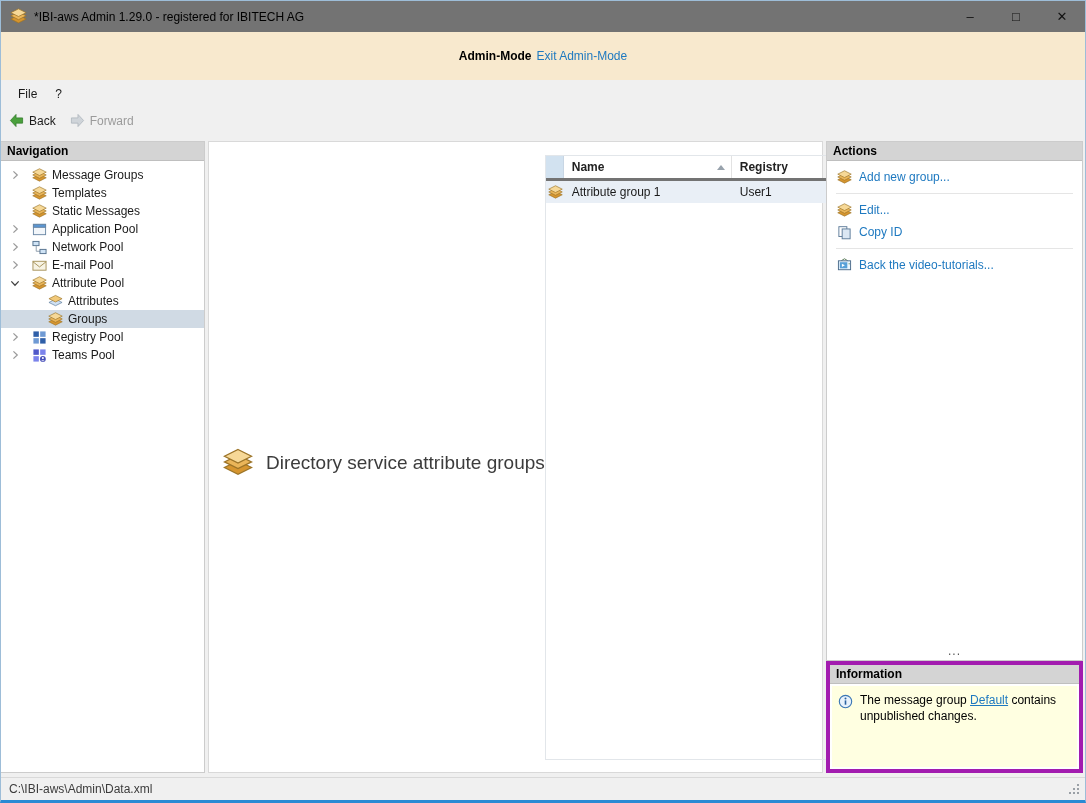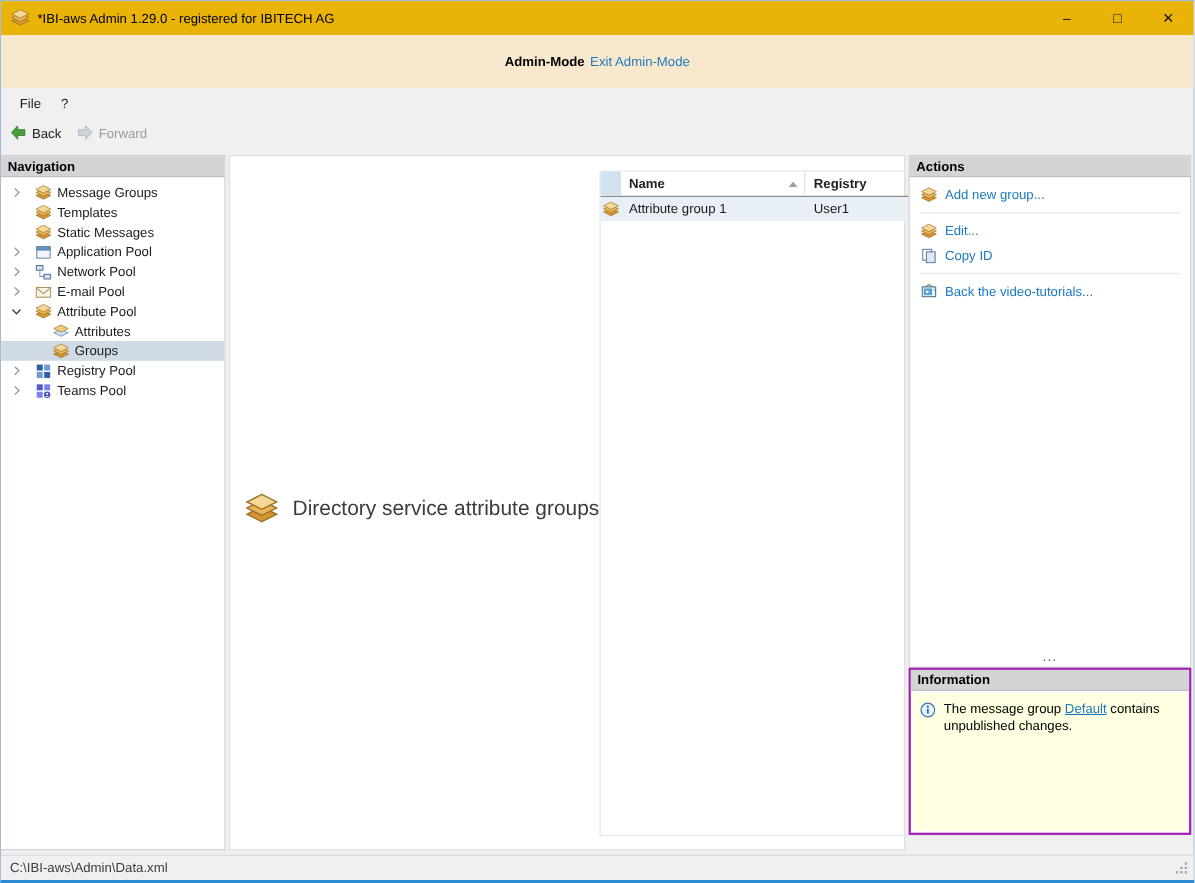--- a/index.html
+++ b/index.html
@@ -1,19 +1,19 @@
 <!DOCTYPE html>
 <html><head>
 <meta charset="utf-8">
 <style>
   *{box-sizing:border-box;margin:0;padding:0}
   html,body{width:1086px;height:803px}
   body{font-family:"Liberation Sans",sans-serif;font-size:12px;color:#1a1a1a;background:#fff}
   .window{width:1086px;height:803px;border:1px solid #9dbdd8;border-bottom:3px solid #2a8ad4;display:flex;flex-direction:column;background:#f0f0f0}
-  .titlebar{height:31px;background:#eab308;display:flex;align-items:center;padding-left:9px;flex:none}
+  .titlebar{height:31px;background:#737373;display:flex;align-items:center;padding-left:9px;flex:none}
   .app-icon{width:17px;height:17px;margin-right:7px;flex:none}
   .title-text{font-size:12px;color:#000}
   .win-controls{margin-left:auto;display:flex;height:100%}
   .win-btn{width:46px;display:flex;align-items:center;justify-content:center;font-size:13px;color:#111;cursor:default}
   .banner{height:48px;background:#f8e9ce;display:flex;align-items:center;justify-content:center;gap:5px;flex:none}
   .banner-title{font-weight:bold;color:#000}
   .link{color:#1e79c0;cursor:pointer}
   .menubar{height:27px;display:flex;align-items:center;padding-left:8px;flex:none}
   .menu-item{padding:3px 9px}
   .toolbar{height:27px;display:flex;align-items:center;gap:14px;padding-left:8px;flex:none}
@@ -34,36 +34,36 @@
   .page-header{display:flex;align-items:center;gap:13px;margin-top:11px;flex:none}
   .page-icon{width:30px;height:30px;flex:none}
   .page-title{font-size:19px;color:#3c3c3c}
   .list-region{flex:1;display:flex;flex-direction:column;border:1px solid #e2e6ea;margin-top:13px;margin-bottom:12px;min-height:0}
   .filter-band{height:26px;background:#eef1f6;display:flex;align-items:center;justify-content:flex-end;padding-right:6px;flex:none}
   .filter-box{width:250px;height:21px;background:#fff;border:1px solid #c3cbd4;display:flex;align-items:center;padding-right:4px}
   .filter-input{flex:1;border:none;outline:none;font:inherit;padding-left:10px;min-width:0;background:transparent}
   .filter-input::placeholder{color:#6f7780}
   .funnel{width:15px;height:15px;flex:none}
   .grid-row{display:grid;grid-template-columns:18px 168px 240px 1fr;flex:none}
-  .header-row{border-bottom:1px solid #737373}
+  .header-row{border-bottom:3px solid #737373}
   .th{height:22px;display:flex;align-items:center;padding-left:8px;border-right:1px solid #e2e2e2;color:#222;font-weight:600}
   .th.sel{background:#d2e2f0;border-right:1px solid #c8d6e4;padding-left:0}
   .th:last-child{border-right:none}
   .sort-asc{margin-left:auto;margin-right:6px;width:0;height:0;border-left:4px solid transparent;border-right:4px solid transparent;border-bottom:5px solid #98a2ac}
   .data-row{background:#e9eff6;height:22px}
   .td{display:flex;align-items:center;padding-left:8px;overflow:hidden;white-space:nowrap}
   .td.icon-cell{padding-left:2px;justify-content:center}
   .table-filler{flex:1}
   .right-panel{width:257px;flex:none;display:flex;flex-direction:column}
   .actions-section{flex:1;display:flex;flex-direction:column;background:#fff;border:1px solid #cccccc;min-height:0}
   .actions-body{flex:1;display:flex;flex-direction:column;padding-top:5px;min-height:0}
   .action-item{height:22px;display:flex;align-items:center;gap:7px;padding-left:10px;flex:none}
   .action-sep{border-top:1px solid #e5e5e5;margin:5px 9px;flex:none}
   .overflow-dots{margin-top:auto;text-align:center;color:#555;padding-bottom:2px;letter-spacing:1px;flex:none}
-  .info-section{height:152px;margin-bottom:14px;display:flex;flex-direction:column;background:#fff;border:2px solid #a21caf;flex:none}
+  .info-section{height:112px;margin-bottom:0;display:flex;flex-direction:column;background:#fff;border:4px solid #a21caf;flex:none}
   .info-body{flex:1;background:#ffffe1;margin:2px;padding:7px 6px;display:flex;gap:7px;align-items:flex-start}
   .info-icon{width:15px;height:15px;flex:none;margin-top:1px}
   .info-text{line-height:1.32;color:#000}
   .info-link{color:#1e79c0;text-decoration:underline;cursor:pointer}
   .statusbar{height:23px;background:#f0f0f0;border-top:1px solid #d9d9d9;display:flex;align-items:center;padding:0 4px 0 8px;color:#3c3c3c;flex:none}
   .grip{margin-left:auto;width:13px;height:13px;position:relative}
   .grip::before{content:"";position:absolute;right:2px;bottom:2px;width:2px;height:2px;background:#9aa0a6;
     box-shadow:-4px 0 0 #9aa0a6,-8px 0 0 #9aa0a6,0 -4px 0 #9aa0a6,-4px -4px 0 #9aa0a6,0 -8px 0 #9aa0a6}
 </style>
 </head>

